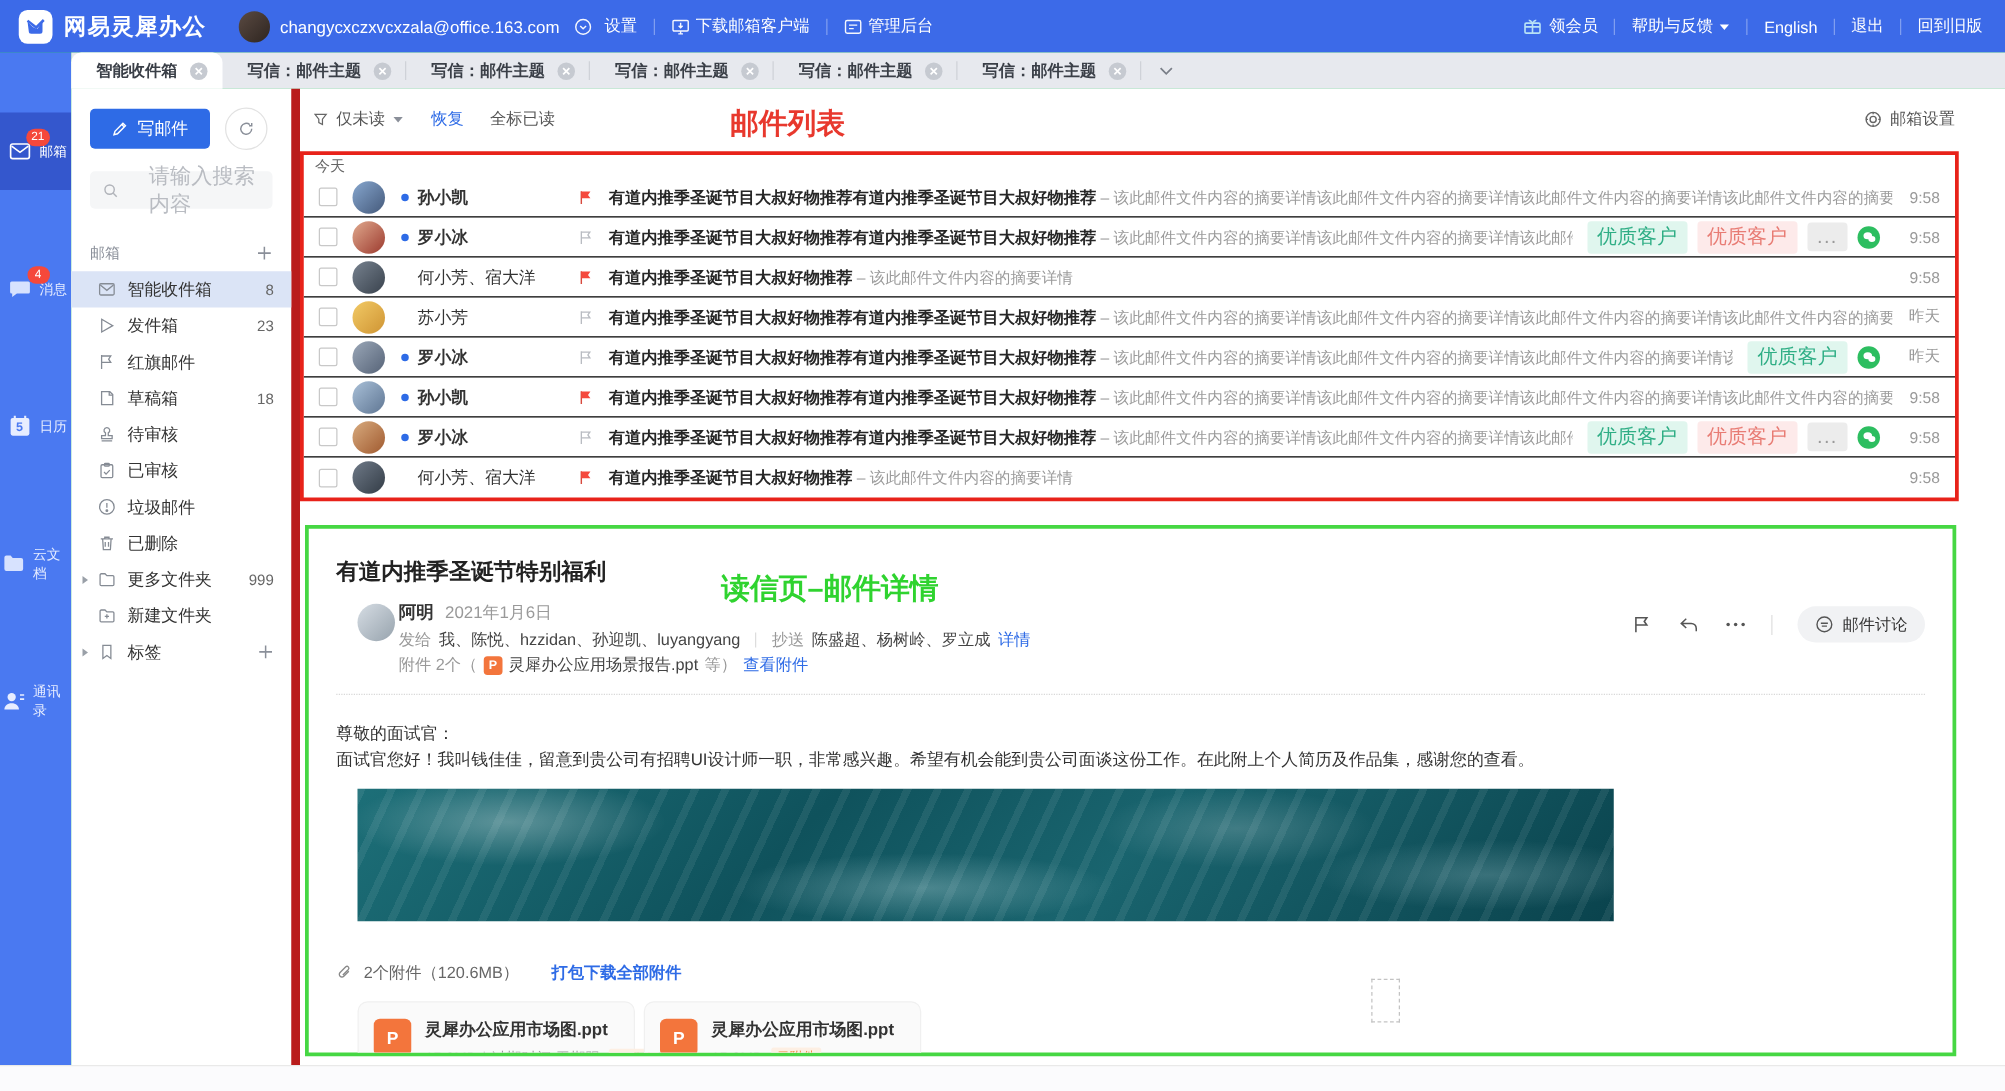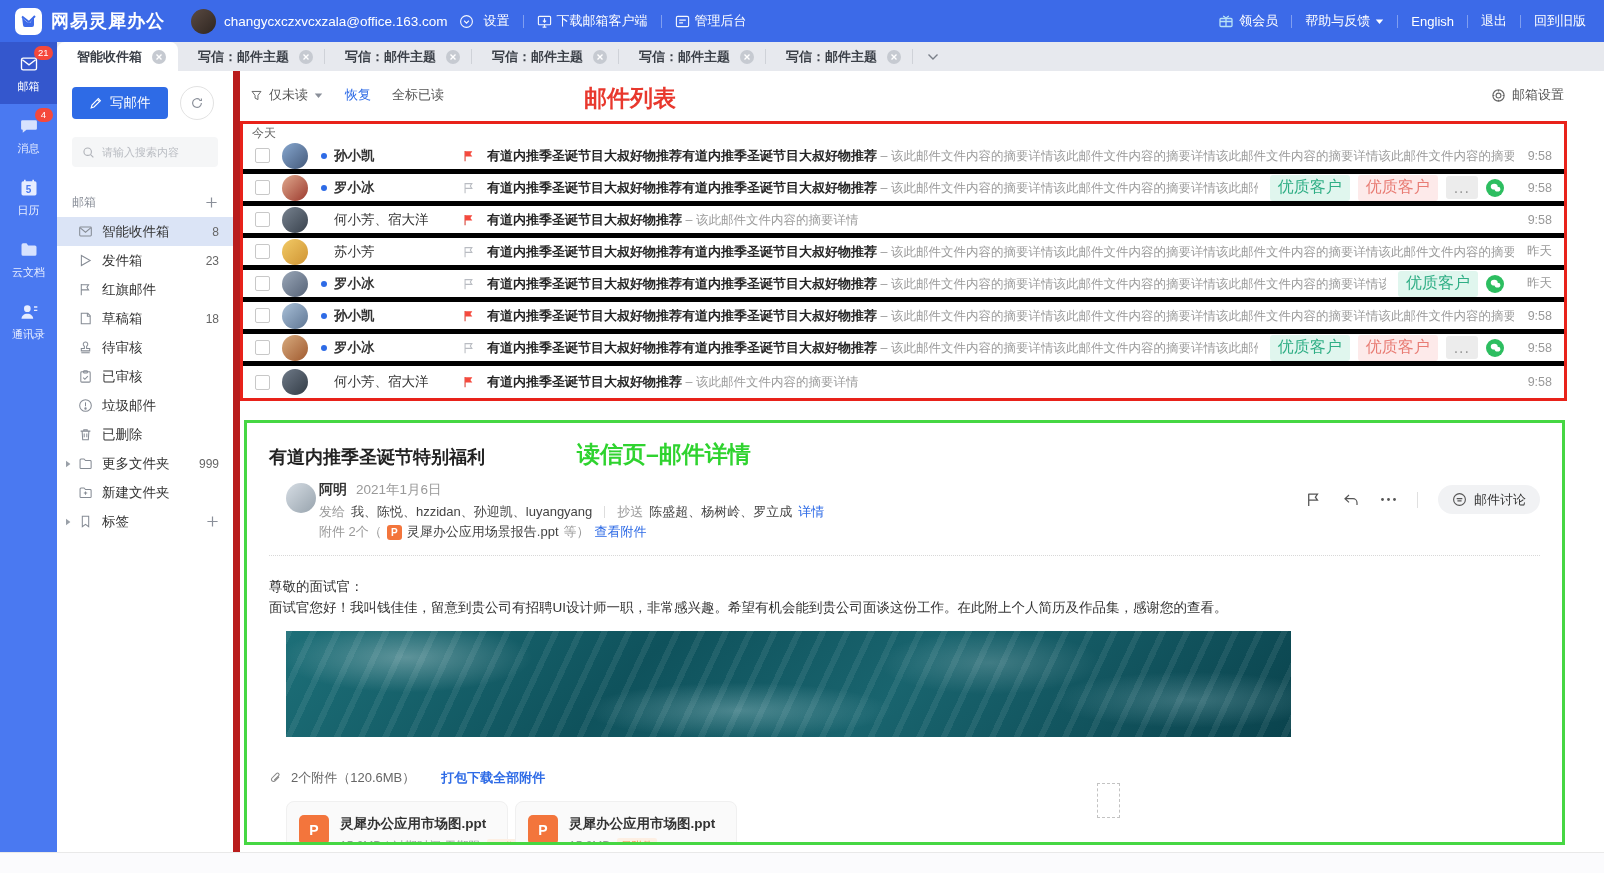--- a/index.html
+++ b/index.html
@@ -11,60 +11,60 @@
   .logo{width:27px;height:27px;background:#fff;border-radius:7px;margin:0 9px 0 15px;display:flex;align-items:center;justify-content:center;}
   .brand{font-size:18px;font-weight:bold;letter-spacing:1px;margin-right:26px;}
   .tb-avatar{width:25px;height:25px;border-radius:50%;background:linear-gradient(135deg,#5a4a42,#2e2520);margin-right:8px;}
   .tb-email{font-size:13.5px;margin-right:6px;}
   .tb-item{display:flex;align-items:center;gap:5px;cursor:pointer;}
   .tb-sep{width:1px;height:13px;background:rgba(255,255,255,.35);margin:0 13px;}
   .tb-right{margin-left:auto;display:flex;align-items:center;margin-right:18px;}
   .tb-ic{opacity:.95}
   
   .rail{position:absolute;left:0;top:42px;width:57px;bottom:20px;background:#4a79f1;}
-  .rail-item{position:relative;height:62px;display:flex;flex-direction:column;align-items:center;justify-content:center;gap:4px;color:#e7edff;cursor:pointer;}
+  .rail-item{position:relative;height:62px;display:flex;flex-direction:row;align-items:center;justify-content:center;gap:4px;color:#e7edff;cursor:pointer;margin-top:48px;}
   .rail-item.active{background:#3457cd;color:#fff;}
   .rail-ic{position:relative;width:24px;height:22px;display:flex;align-items:center;justify-content:center;}
   .rail-label{font-size:11px;}
   .badge{position:absolute;top:-7px;right:-12px;min-width:10px;height:14px;padding:0 4px;background:#f5483b;border-radius:8px;color:#fff;font-size:9.5px;font-style:normal;line-height:14px;text-align:center;}
   .cal-num{position:absolute;left:0;top:0;width:100%;height:100%;display:flex;align-items:center;justify-content:center;font-size:10px;font-weight:bold;color:#4a79f1;padding-top:3px;box-sizing:border-box;}
   
   .tabstrip{position:absolute;left:57px;top:42px;right:0;height:29px;background:#e7e9ee;display:flex;align-items:stretch;}
   .tab{display:flex;align-items:center;gap:10px;padding:0 12px 0 20px;font-size:13px;color:#3a3f47;font-weight:bold;cursor:pointer;position:relative;}
   .tab.active{background:#fff;border-radius:8px 8px 0 0;}
   .tab:not(.active)::after{content:"";position:absolute;right:0;top:7px;bottom:7px;width:1px;background:#cfd2d8;}
   .tab-close{width:14px;height:14px;border-radius:50%;background:#c6cad1;display:flex;align-items:center;justify-content:center;}
   .tab-more{display:flex;align-items:center;padding:0 14px;color:#7a7f88;cursor:pointer;}
   
   .sidebar{position:absolute;left:57px;top:71px;width:183px;bottom:20px;background:#fff;border-right:7px solid #b91c1c;box-sizing:border-box;}
   .compose-row{display:flex;align-items:center;gap:12px;margin:15px 0 0 15px;}
   .compose-btn{display:flex;align-items:center;gap:7px;height:32px;padding:0 17px;background:#2e6be6;color:#fff;font-size:13.5px;border-radius:4px;cursor:pointer;}
   .refresh-btn{width:32px;height:32px;border:1px solid #e2e2e2;border-radius:50%;display:flex;align-items:center;justify-content:center;color:#8a8f99;cursor:pointer;}
-  .search-box{display:flex;align-items:center;gap:7px;height:30px;margin:17px 15px 0 15px;background:#f5f6f7;border-radius:4px;padding:0 10px;color:#b9bcc2;font-size:11px;cursor:text;}
+  .search-box{display:flex;align-items:center;gap:24px;height:30px;margin:17px 15px 0 15px;background:#f5f6f7;border-radius:4px;padding:0 10px;color:#b9bcc2;font-size:17px;cursor:text;}
   .side-section{display:flex;align-items:center;margin:27px 15px 6px 15px;font-size:12px;color:#8a8f99;}
   .side-plus{margin-left:auto;color:#8a8f99;cursor:pointer;}
   .folder{position:relative;height:29px;display:flex;align-items:center;gap:9px;padding-left:21px;padding-right:14px;font-size:13.5px;color:#333;cursor:pointer;}
   .folder.active{background:#dbe4f6;}
   .folder .caret{position:absolute;left:7px;color:#9aa0a8;}
   .folder .cnt{margin-left:auto;font-size:12px;color:#666;}
   .folder .f-ic{color:#858b94;}
   
   .main{position:absolute;left:240px;top:71px;right:0;bottom:20px;background:#fff;}
   .list-toolbar{position:absolute;left:0;top:0;right:0;height:50px;}
   .lt-item{position:absolute;top:15px;display:flex;align-items:center;gap:6px;font-size:13px;color:#555;cursor:pointer;}
   .lt-filter{left:10px;}
   .lt-restore{left:105px;color:#2e6be6;}
   .lt-markall{left:152px;}
   .lt-settings{right:40px;color:#555;}
   .anno-red{position:absolute;left:344px;top:12px;font-size:23px;font-weight:bold;color:#e8382d;pointer-events:none;}
-  .anno-green{position:absolute;left:330px;top:16px;font-size:23px;font-weight:bold;color:#2fd32f;pointer-events:none;}
+  .anno-green{position:absolute;left:330px;top:32px;font-size:23px;font-weight:bold;color:#2fd32f;pointer-events:none;}
   
   .list-rect{position:absolute;left:0;top:50px;width:1327px;height:280px;border:3px solid #e8221a;box-sizing:border-box;overflow:hidden;background:#fff;}
   .group-label{height:18px;line-height:18px;padding-left:9px;font-size:12px;color:#666;}
-  .mrow{display:flex;align-items:center;height:32px;padding:0 12px;cursor:pointer;border-bottom:5px solid #000000;box-sizing:border-box;}
+  .mrow{display:flex;align-items:center;height:32px;padding:0 12px;cursor:pointer;border-bottom:1px solid #000000;box-sizing:border-box;}
   .mrow:last-child{border-bottom:none;}
   .mcheck{flex:none;width:13px;height:13px;border:1px solid #c8c8c8;border-radius:2px;margin-right:12px;}
   .mavatar{flex:none;width:26px;height:26px;border-radius:50%;margin-right:13px;}
   .mdot{flex:none;width:6px;height:6px;border-radius:50%;background:#2e6be6;margin-right:7px;}
   .mdot.hide{visibility:hidden;}
   .mname{flex:none;width:126px;font-size:13.5px;color:#333;white-space:nowrap;overflow:hidden;}
   .mname.unread{font-weight:bold;}
   .mflag{flex:none;width:16px;margin:0 9px 0 2px;display:flex;align-items:center;}
   .mtext{flex:1;min-width:0;white-space:nowrap;overflow:hidden;font-size:12.5px;color:#9b9b9b;}
   .msub{color:#262626;font-weight:bold;font-size:13px;}

